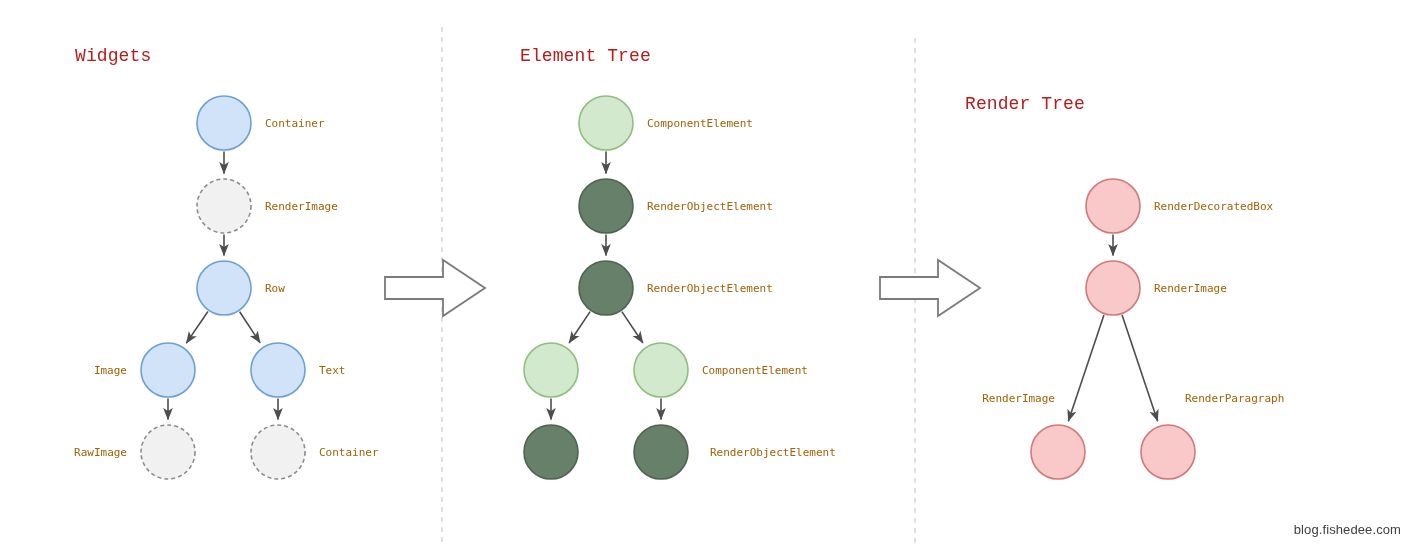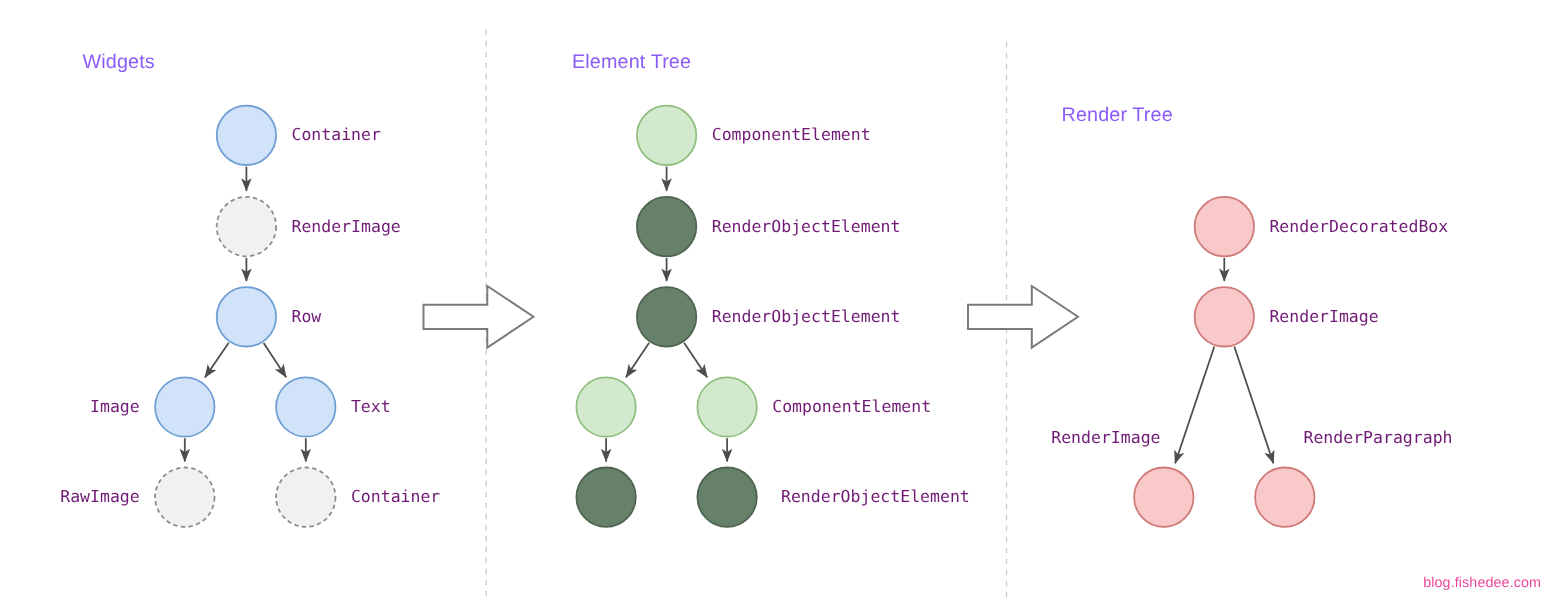--- a/index.html
+++ b/index.html
@@ -21,43 +21,43 @@
   }
   .svg-layer {
     position: absolute;
     left: 0;
     top: 0;
     width: 1411px;
     height: 545px;
   }
   .section-title {
     position: absolute;
-    font-family: Liberation Sans, sans-serif;
+    font-family: Liberation Mono, monospace;
     font-size: 18px;
     font-weight: 500;
-    color: #8b5cf6;
+    color: #b91c1c;
     letter-spacing: 0.1px;
     white-space: nowrap;
   }
   .node-label {
     position: absolute;
     font-family: "DejaVu Sans Mono", "Liberation Mono", monospace;
-    font-size: 15px;
-    color: #701a75;
+    font-size: 11px;
+    color: #a16207;
     white-space: nowrap;
     line-height: 1;
     text-align: right;
   }
   .node-label.right { transform: translateY(-50%); }
   .node-label.left  { transform: translate(-100%, -50%); }
   .watermark {
     position: absolute;
     font-family: "Liberation Sans", sans-serif;
     font-size: 13px;
-    color: #ec4899;
+    color: #404040;
     white-space: nowrap;
     right: 10px;
     bottom: 8px;
     letter-spacing: 0.1px;
   }
 </style>
 </head>
 <body>
 
 <div id="canvas">

